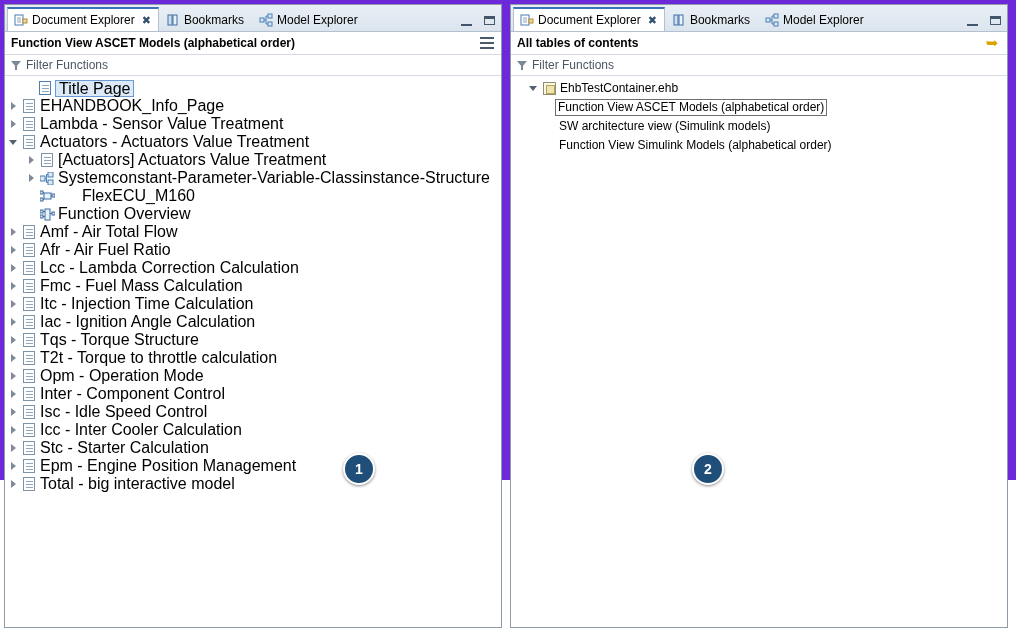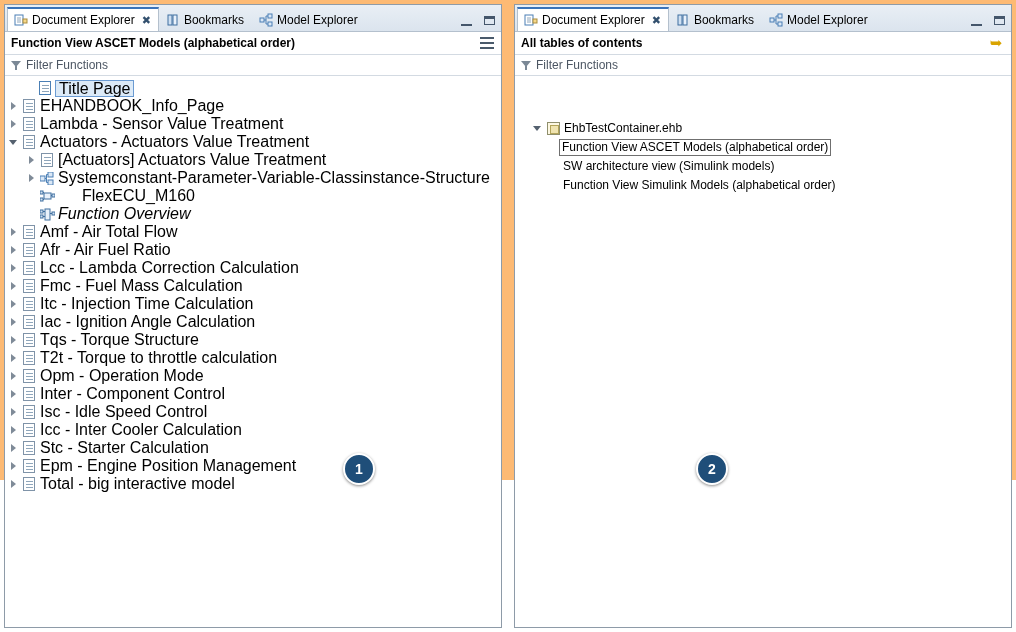--- a/index.html
+++ b/index.html
@@ -16,22 +16,21 @@
     overflow: hidden;
   }
   .screen {
     position: relative;
     width: 1016px;
     height: 480px;
     display: flex;
     gap: 8px;
     padding: 4px;
     box-sizing: border-box;
-    background: #fdba74;
-    justify-content: space-between;
+    background: #6d28d9;
   }
   .panel {
     position: relative;
     width: 498px;
     height: 624px;
     box-sizing: border-box;
     border: 1px solid #8e9ba8;
     background: #ffffff;
     display: flex;
     flex-direction: column;
@@ -387,21 +386,21 @@
             <rect x="4" y="3" width="7" height="6" fill="#eaf2fb" stroke="#3f6f9f"></rect>
             <rect x="0" y="1" width="3" height="3" fill="#cfe0f2" stroke="#3f6f9f"></rect>
             <rect x="0" y="8" width="3" height="3" fill="#cfe0f2" stroke="#3f6f9f"></rect>
             <rect x="12" y="4" width="3" height="3" fill="#cfe0f2" stroke="#3f6f9f"></rect>
             <path d="M3 2.5 H4 M3 9.5 H4 M11 5.5 H12" stroke="#3f6f9f" fill="none"></path>
           </svg>
         </span>
         <span class="label">FlexECU_M160</span>
       </div>
 
-      <div class="node" style="padding-left:34px;font-style:italic;">
+      <div class="node" style="padding-left:34px;">
         <span class="nodeicon">
           <svg width="15" height="13" viewBox="0 0 15 13">
             <rect x="5" y="1" width="5" height="11" fill="#eaf2fb" stroke="#3f6f9f"></rect>
             <rect x="0" y="2" width="3" height="3" fill="#cfe0f2" stroke="#3f6f9f"></rect>
             <rect x="0" y="7" width="3" height="3" fill="#cfe0f2" stroke="#3f6f9f"></rect>
             <rect x="12" y="4" width="3" height="3" fill="#cfe0f2" stroke="#3f6f9f"></rect>
             <path d="M3 3.5 H5 M3 8.5 H5 M10 5.5 H12" stroke="#3f6f9f" fill="none"></path>
           </svg>
         </span>
         <span class="label">Function Overview</span>
@@ -613,21 +612,21 @@
       <span class="curve-ico">➥</span>
     </div>
 
     <div class="filterrow">
       <span class="funnel"></span>
       <span class="filtertext">Filter Functions</span>
     </div>
 
     <div class="tree">
 
-      <div class="plainrow" style="padding-left:14px;margin-top:40px;">
+      <div class="plainrow" style="padding-left:14px;">
         <span class="twisty">
             <span class="arrow-expanded"></span>
           </span>
         <span class="nodeicon">
             <span class="ico-ehb"></span>
           </span>
         <span class="label">EhbTestContainer.ehb</span>
       </div>
 
       <div class="plainrow" style="padding-left:42px;">

